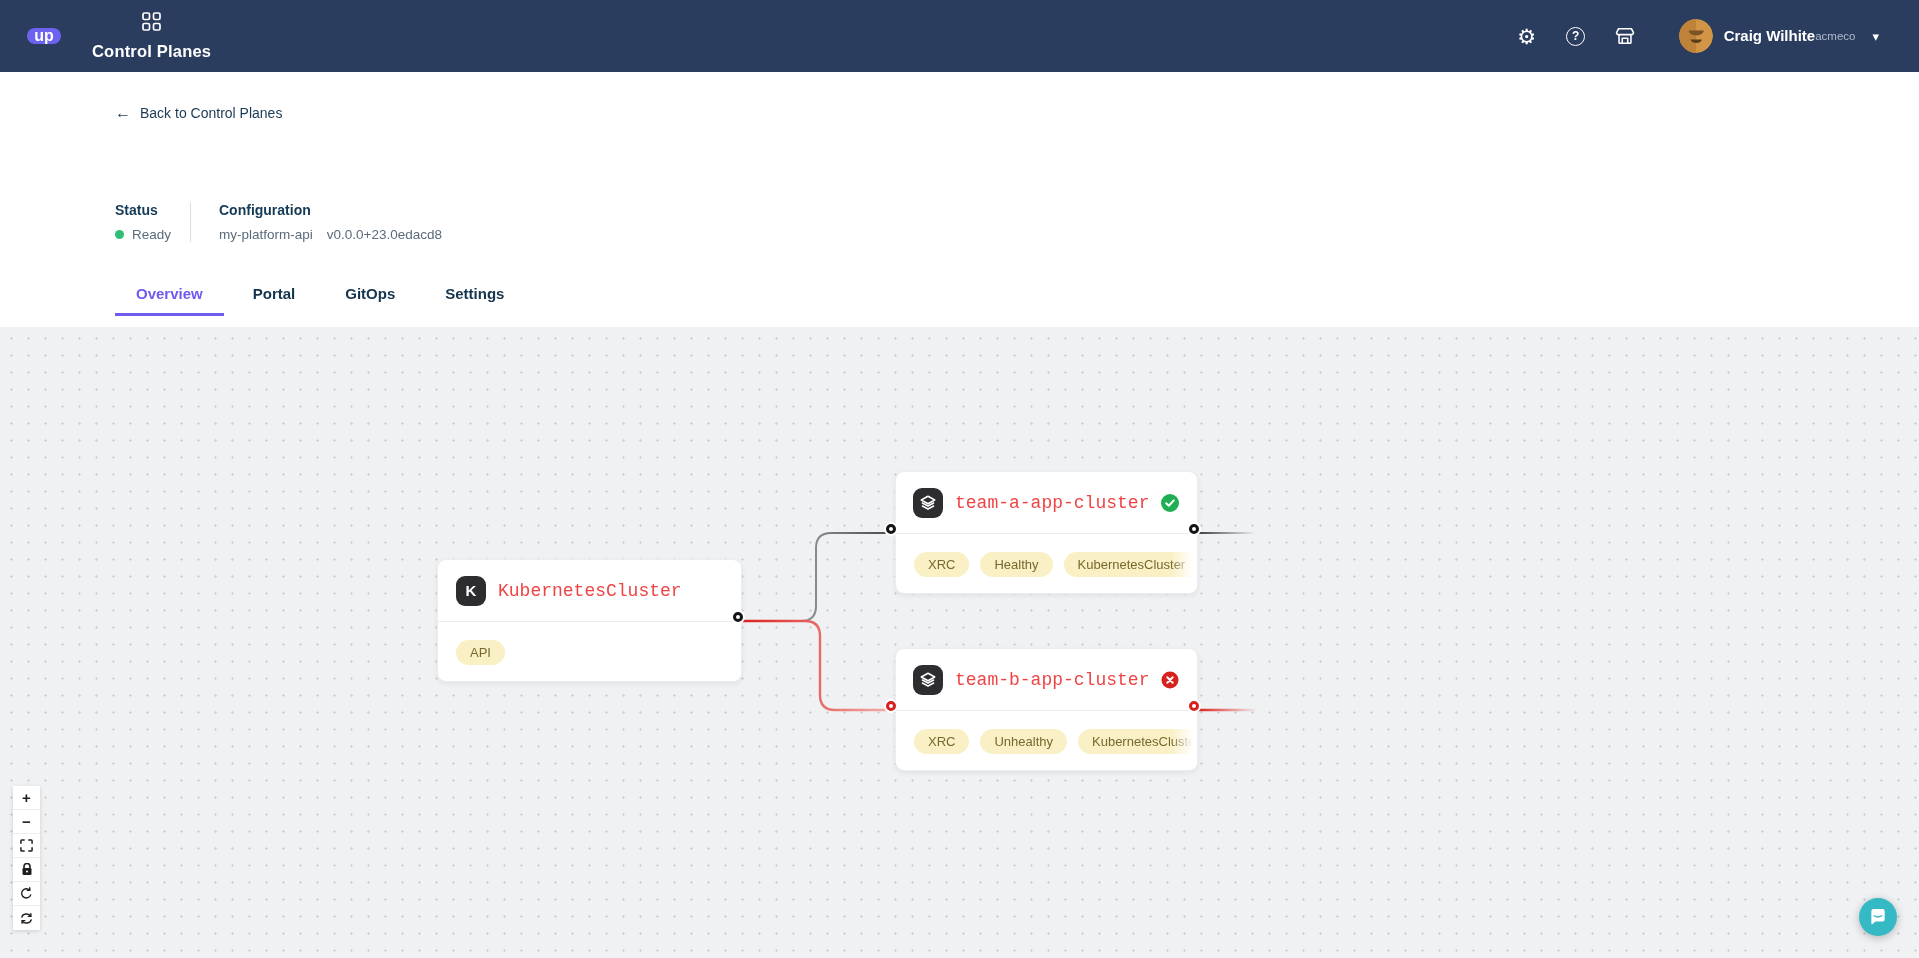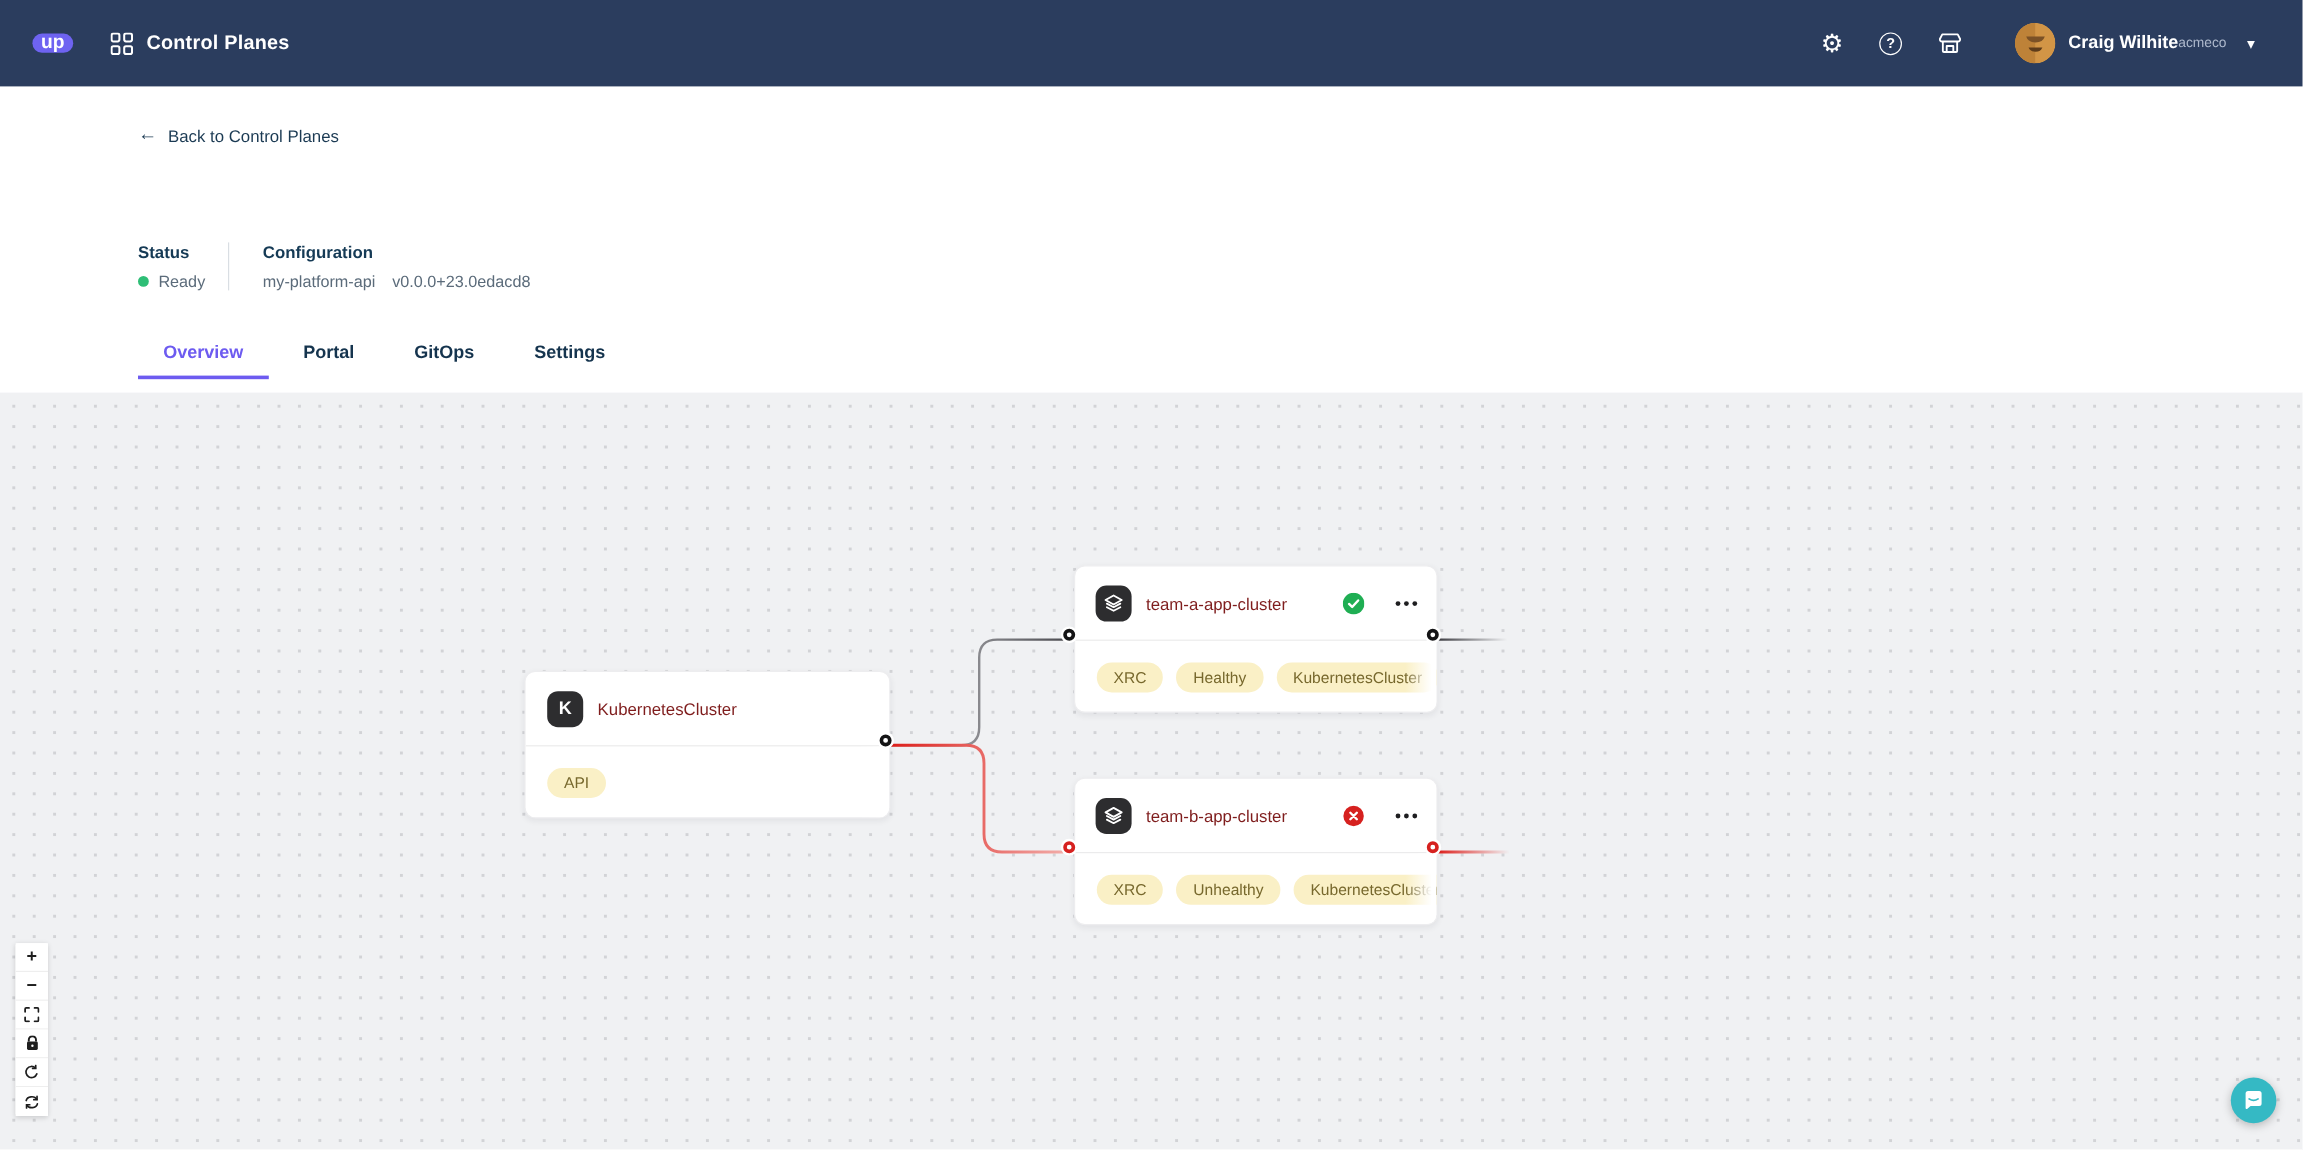--- a/index.html
+++ b/index.html
@@ -5,21 +5,21 @@
   * { margin:0; padding:0; box-sizing:border-box; }
   html,body { width:1919px; height:958px; }
   body { font-family:"Liberation Sans", sans-serif; background:#fff; overflow:hidden; }
   .app { position:relative; width:1919px; height:958px; overflow:hidden; background:#fff; }
 
   
   .header { position:absolute; top:0; left:0; width:100%; height:72px; background:#2B3D5E;
             display:flex; align-items:center; padding:0 40px 0 27px; z-index:40; }
   .logo { width:34px; height:16px; background:#6E63F1; border-radius:9px; color:#fff;
           font-size:16px; font-weight:bold; display:flex; align-items:center; justify-content:center; cursor:pointer; }
-  .app-title-group { display:flex; align-items:center; gap:11px; margin-left:31px; }
+  .app-title-group { display:flex; align-items:center; gap:11px; margin-left:31px;flex-direction:column; }
   .grid-icon svg { display:block; }
   .app-title { color:#fff; font-size:16.5px; font-weight:bold; letter-spacing:.2px; }
   .header-right { margin-left:auto; display:flex; align-items:center; gap:27px; }
   .hicon { color:#fff; width:22px; height:22px; display:flex; align-items:center; justify-content:center; cursor:pointer; }
   .gear-glyph { font-size:21px; line-height:1; }
   .help-circle { width:19px; height:19px; border:1.6px solid #fff; border-radius:50%;
                  display:flex; align-items:center; justify-content:center; color:#fff; font-size:12px; font-weight:bold; }
   .user-chip { display:flex; align-items:center; gap:11px; margin-left:16px; cursor:pointer; }
   .avatar { width:34px; height:34px; border-radius:50%; overflow:hidden; flex:0 0 auto; }
   .user-text { display:flex; flex-direction:row; line-height:1.1; }
@@ -50,21 +50,21 @@
             background-color:#F0F1F3;
             background-image:radial-gradient(#D2D3D6 1.2px, transparent 1.4px);
             background-size:17px 17px; background-position:3px 3px; z-index:1; }
   .edges-svg { position:absolute; top:327px; left:0; z-index:2; pointer-events:none; }
 
   .node { position:absolute; background:#fff; border:1px solid #EDEDEF; border-radius:9px;
           box-shadow:0 2px 5px rgba(30,30,40,.07); overflow:hidden; z-index:5; cursor:pointer; }
   .node-top { height:61px; display:flex; align-items:center; padding:0 18px; gap:12px; }
   .node-icon { width:30px; height:30px; border-radius:9px; background:#2D2D2F; color:#fff;
                display:flex; align-items:center; justify-content:center; font-weight:bold; font-size:15px; flex:0 0 auto; }
-  .node-label { font-size:14px; color:#7f1d1d; white-space:nowrap; }
+  .node-label { font-size:18px; color:#ef4444; white-space:nowrap;font-family:Liberation Mono, monospace; }
   .node-status { margin-left:auto; width:18px; height:18px; flex:0 0 auto; }
   .more-btn { display:flex; gap:3px; margin-left:14px; cursor:pointer; padding:4px 0; }
   .more-btn i { width:4px; height:4px; border-radius:50%; background:#1E1E20; }
   .node-bottom { position:relative; height:61px; border-top:1px solid #EBEBEC;
                  display:flex; align-items:center; gap:11px; padding:0 0 0 18px; white-space:nowrap; }
   .node-bottom::after { content:""; position:absolute; top:0; right:0; width:26px; height:100%;
                         background:linear-gradient(to right, rgba(255,255,255,0), #fff 85%); }
   .badge { height:25px; border-radius:13px; background:#FAF0C6; color:#77682D;
            font-size:13px; display:flex; align-items:center; padding:0 14px; flex:0 0 auto; }
 

